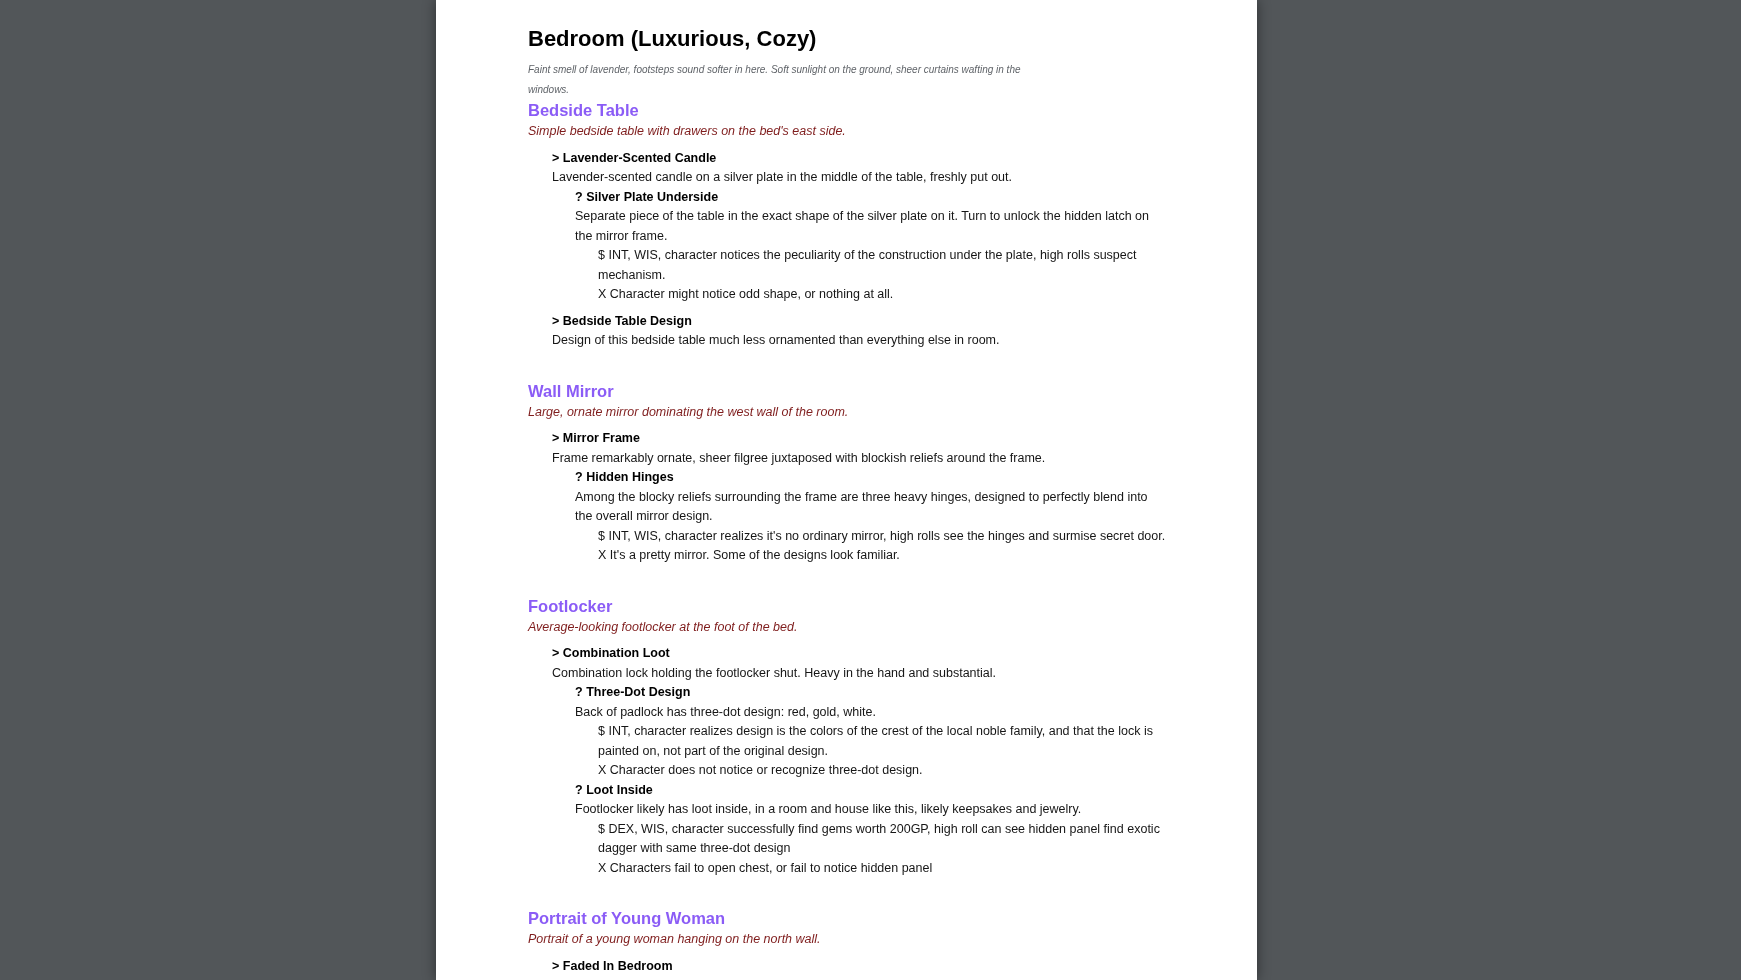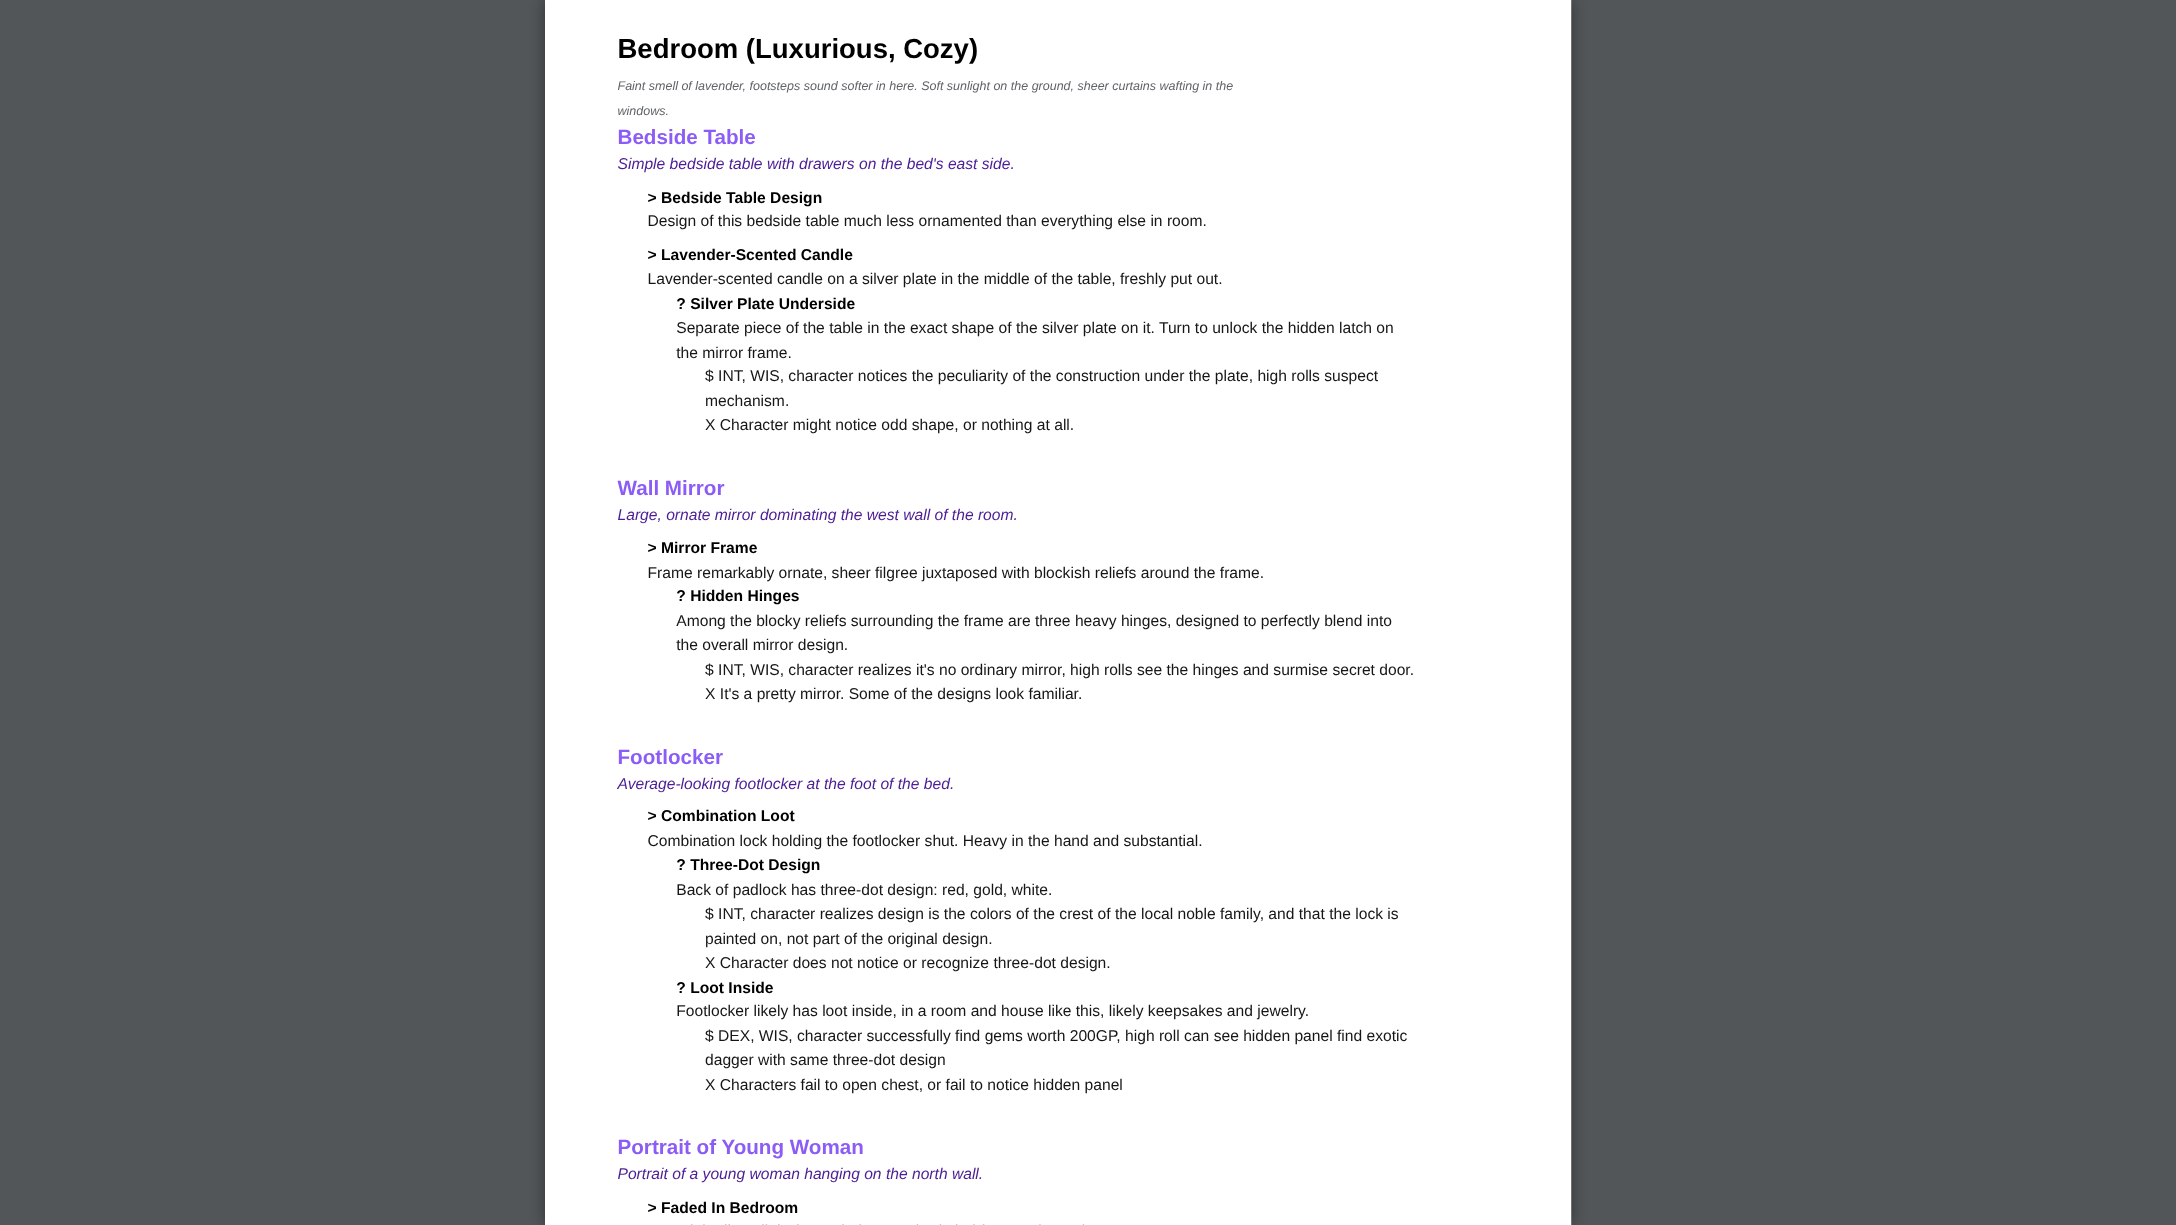--- a/index.html
+++ b/index.html
@@ -1,64 +1,64 @@
 <!DOCTYPE html>
 <html><head>
 <meta charset="utf-8">
 <style>
   html,body{margin:0;padding:0;}
   body{background:#525659;font-family:"Liberation Sans","DejaVu Sans",sans-serif;}
   .viewport{position:relative;width:1741px;height:980px;overflow:hidden;background:#525659;}
   .page{
     position:absolute;left:436px;top:0;width:821px;height:980px;
     background:#ffffff;box-shadow:0 0 12px rgba(0,0,0,0.45);
-    box-sizing:border-box;padding:24px 40px 0 58px;
+    box-sizing:border-box;padding:24px 40px 0 92px;
   }
   .doc-title{margin:0;font-size:22px;line-height:30px;font-weight:700;color:#000;}
   .room-desc{margin:6px 0 0 0;font-style:italic;color:#5f6368;font-size:10px;line-height:19.5px;white-space:pre;}
   .obs{margin-top:29px;}
   .obs.first{margin-top:0;}
   .obs-heading{margin:0;font-size:16.5px;line-height:23px;font-weight:700;color:#8b5cf6;}
-  .obs-desc{margin:0;font-style:italic;color:#4c1d95;font-size:12.5px;line-height:19.5px;white-space:pre;}
+  .obs-desc{margin:0;font-style:italic;color:#7f1d1d;font-size:12.5px;line-height:19.5px;white-space:pre;}
   .item{margin:7px 0 0 24px;}
   .ihead{margin:0;font-size:12.5px;line-height:19.5px;font-weight:700;color:#000;}
   .ibody{margin:0;font-size:12.5px;line-height:19.5px;color:#161616;white-space:pre;}
   .child{margin-left:23px;}
   .outcomes{margin-left:23px;}
 </style>
 </head>
 <body>
 
 <div class="viewport">
   <div class="page">
 
     <h1 class="doc-title">Bedroom (Luxurious, Cozy)</h1>
     <p class="room-desc">Faint smell of lavender, footsteps sound softer in here. Soft sunlight on the ground, sheer curtains wafting in the
 windows.</p>
 
     <section class="obs first">
       <h2 class="obs-heading">Bedside Table</h2>
       <p class="obs-desc">Simple bedside table with drawers on the bed's east side.</p>
       <div class="item">
-        <p class="ihead"><span>&gt;</span> <span>Bedside Table Design</span></p>
-        <p class="ibody">Design of this bedside table much less ornamented than everything else in room.</p>
-      </div>
-      <div class="item">
         <p class="ihead"><span>&gt;</span> <span>Lavender-Scented Candle</span></p>
         <p class="ibody">Lavender-scented candle on a silver plate in the middle of the table, freshly put out.</p>
         <div class="child">
           <p class="ihead"><span>?</span> <span>Silver Plate Underside</span></p>
           <p class="ibody">Separate piece of the table in the exact shape of the silver plate on it. Turn to unlock the hidden latch on
 the mirror frame.</p>
           <div class="outcomes">
             <p class="ibody"><span>$</span> <span>INT, WIS, character notices the peculiarity of the construction under the plate, high rolls suspect
 mechanism.</span></p>
             <p class="ibody"><span>X</span> <span>Character might notice odd shape, or nothing at all.</span></p>
           </div>
         </div>
+      </div>
+      <div class="item">
+        <p class="ihead"><span>&gt;</span> <span>Bedside Table Design</span></p>
+        <p class="ibody">Design of this bedside table much less ornamented than everything else in room.</p>
       </div>
     </section>
 
     <section class="obs">
       <h2 class="obs-heading">Wall Mirror</h2>
       <p class="obs-desc">Large, ornate mirror dominating the west wall of the room.</p>
       <div class="item">
         <p class="ihead"><span>&gt;</span> <span>Mirror Frame</span></p>
         <p class="ibody">Frame remarkably ornate, sheer filgree juxtaposed with blockish reliefs around the frame.</p>
         <div class="child">

